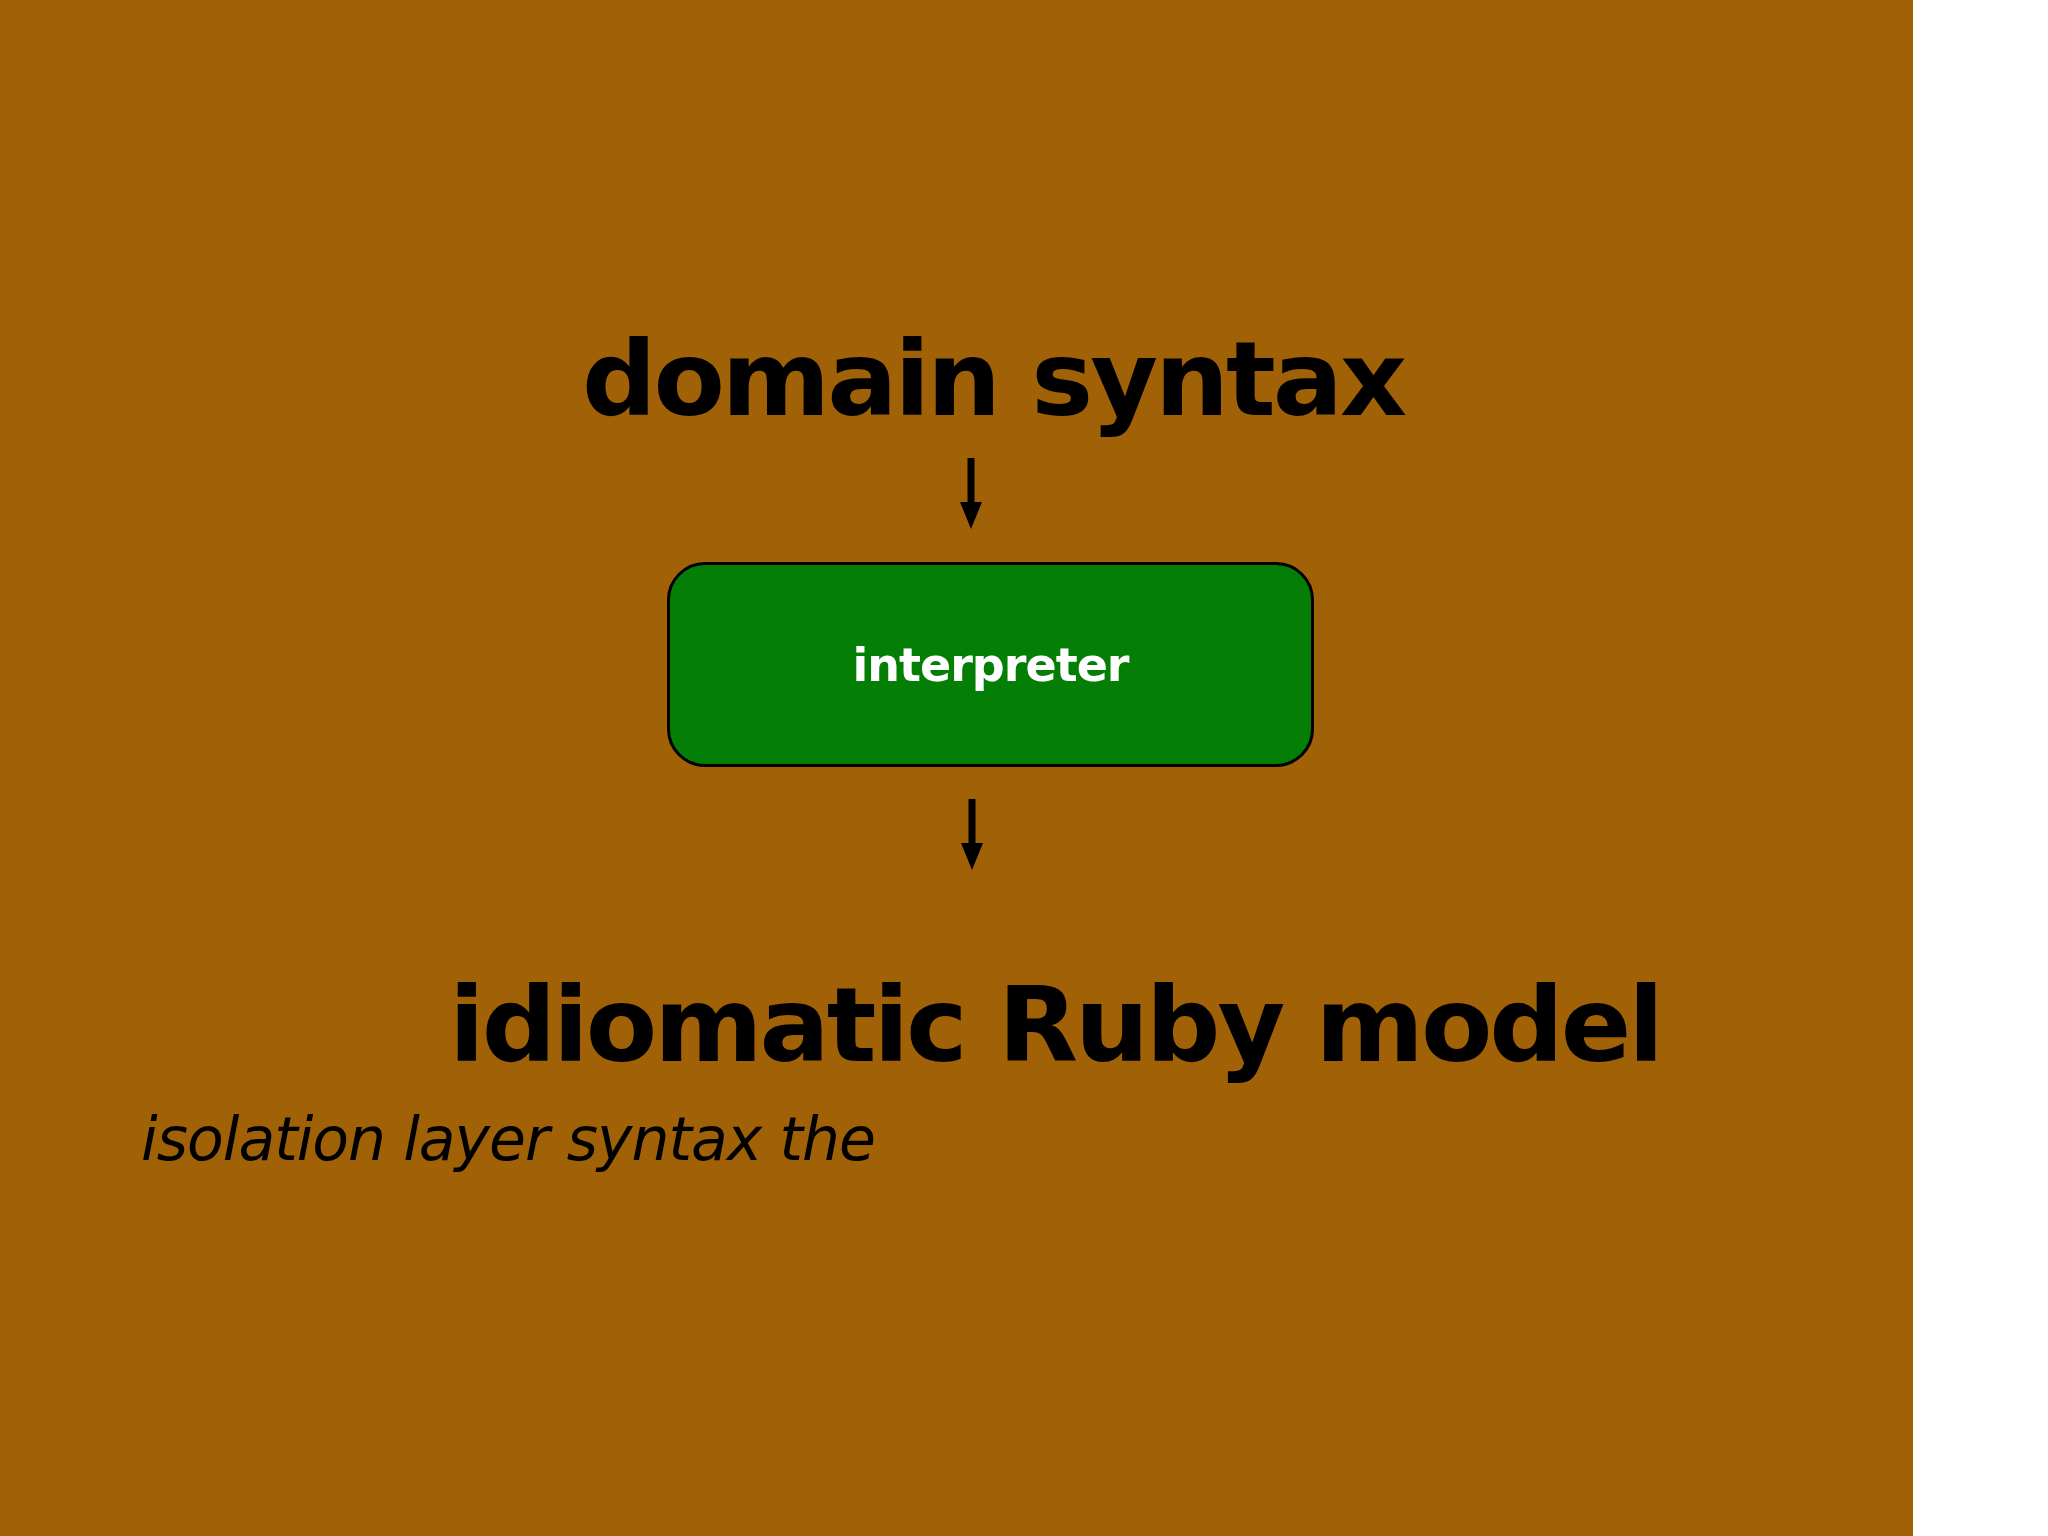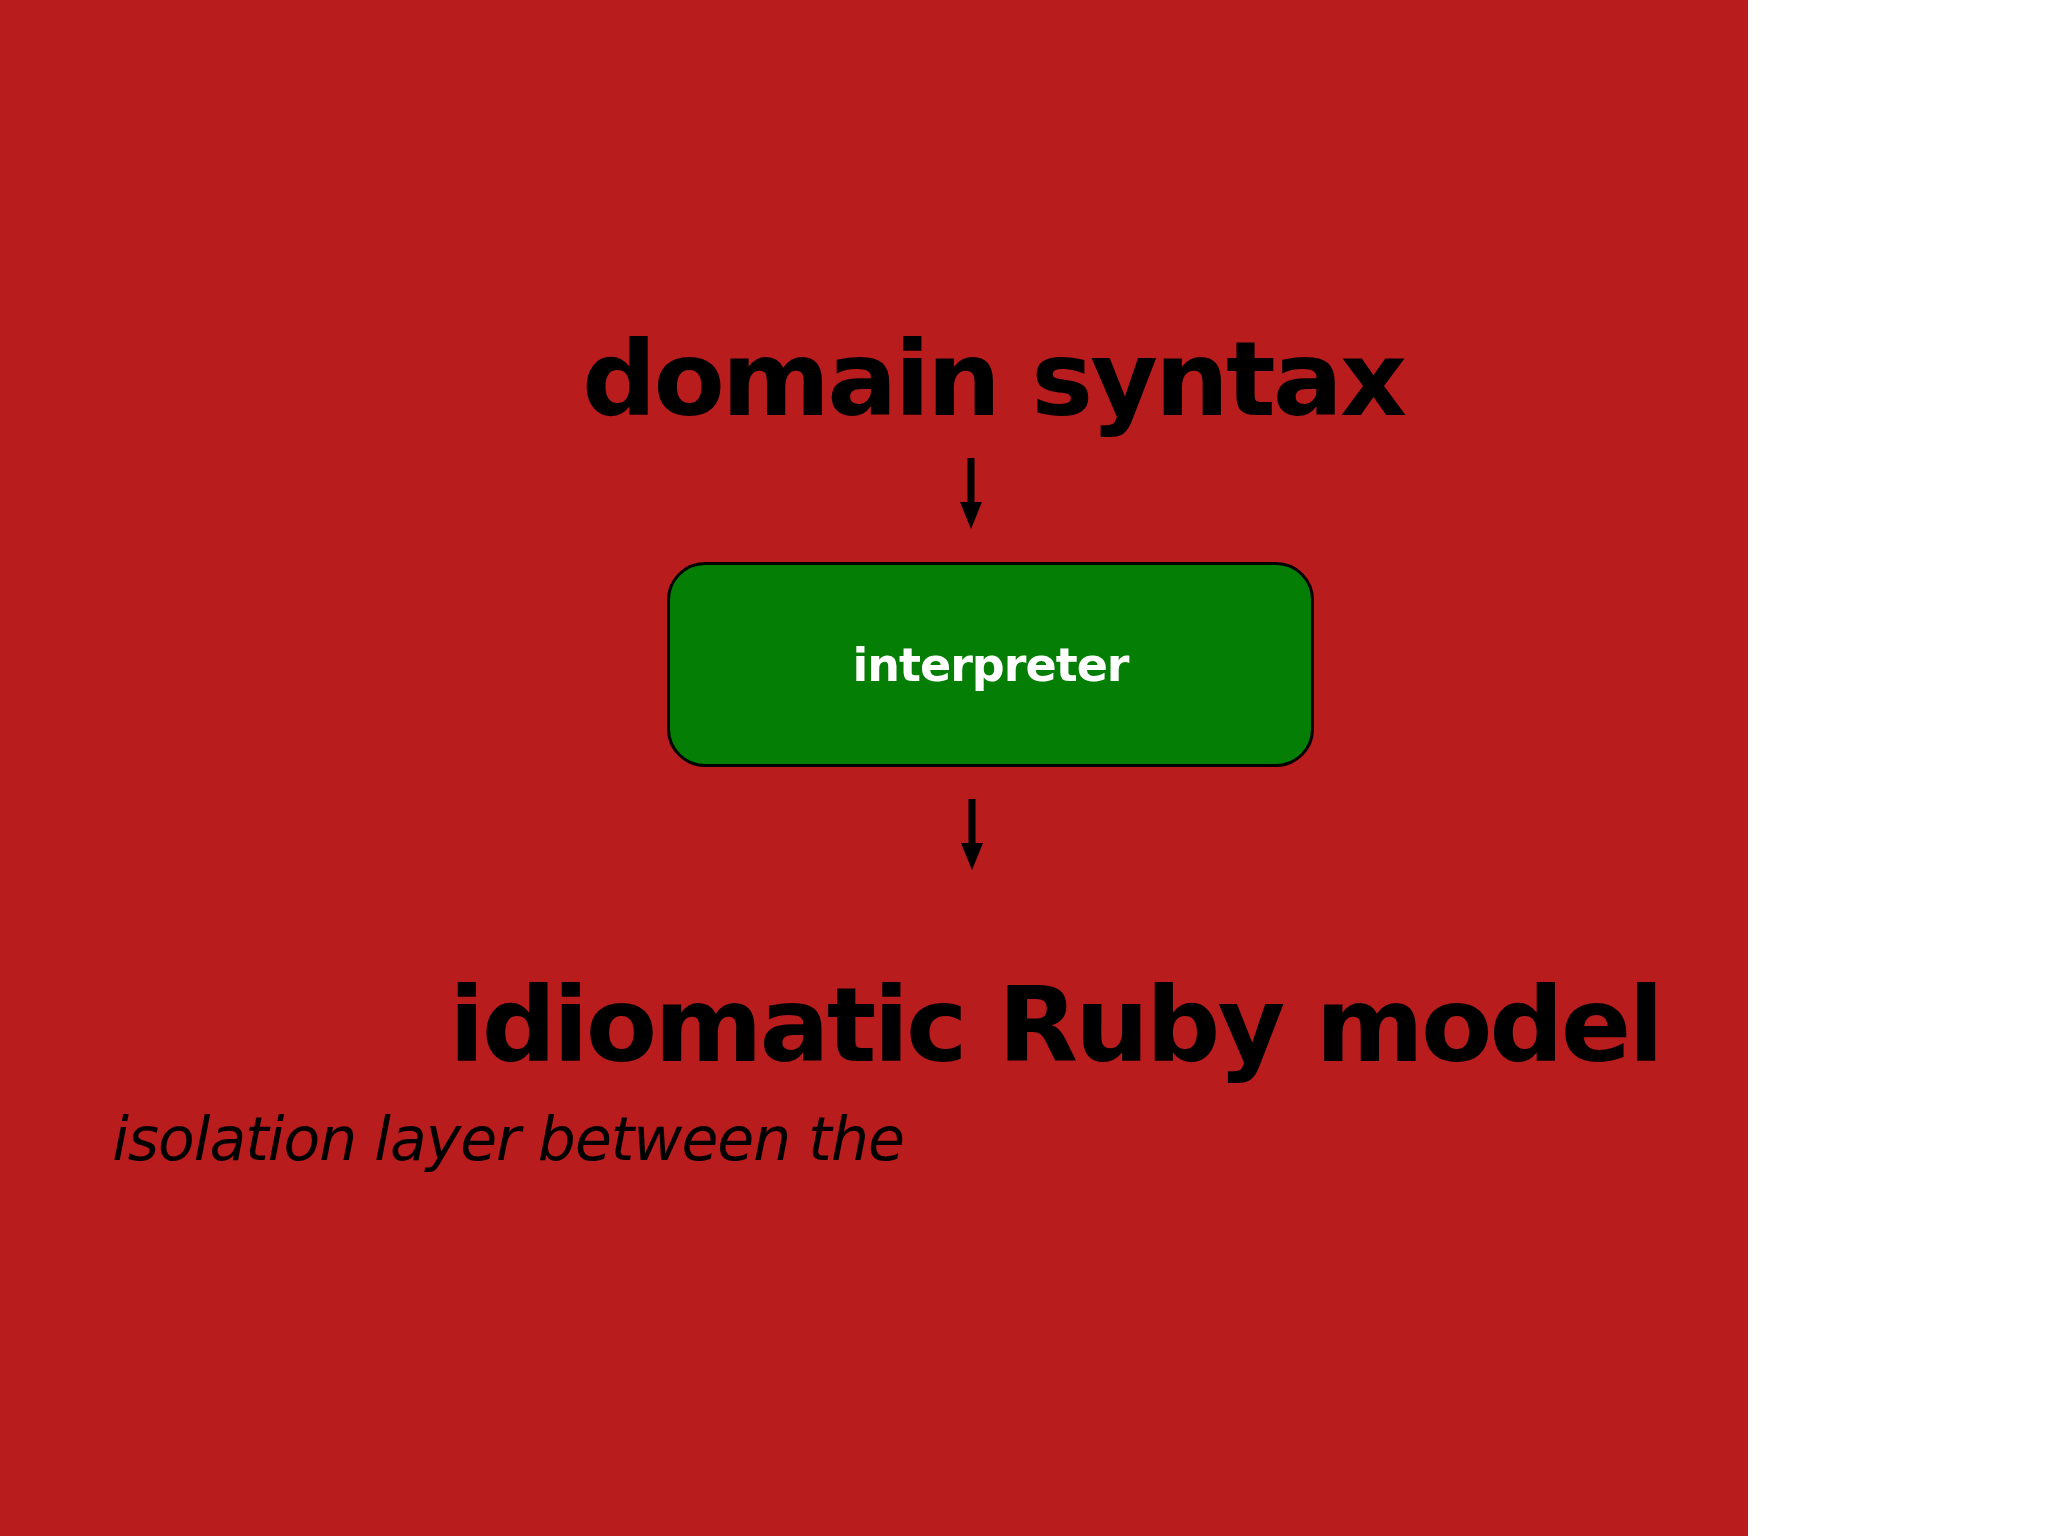--- a/index.html
+++ b/index.html
@@ -2,23 +2,23 @@
 <html><head>
 <meta charset="utf-8">
 <style>
   html, body {
     margin: 0;
     padding: 0;
     background: #ffffff;
   }
   .slide {
     position: relative;
-    width: 1748px;
+    width: 1913px;
     height: 1536px;
-    background: #b91c1c;
+    background: #a16207;
     overflow: hidden;
     font-family: "DejaVu Sans", "Liberation Sans", sans-serif;
     color: #000000;
   }
   .heading {
     position: absolute;
     margin: 0;
     font-weight: bold;
     font-size: 104px;
     line-height: 1.2;
@@ -93,16 +93,16 @@
   </div>
 
   <svg class="arrow arrow-2" viewBox="0 0 30 72" xmlns="http://www.w3.org/2000/svg">
     <rect x="11.5" y="0" width="7" height="45" fill="#000000"></rect>
     <polygon points="4,44 26,44 15,71" fill="#000000"></polygon>
   </svg>
 
   <h1 class="heading heading-bottom">idiomatic Ruby model</h1>
 
   <div class="caption">
-    <div>isolation layer between the</div>
+    <div>isolation layer syntax the</div>
   </div>
 
 </div>
 
 </body></html>

